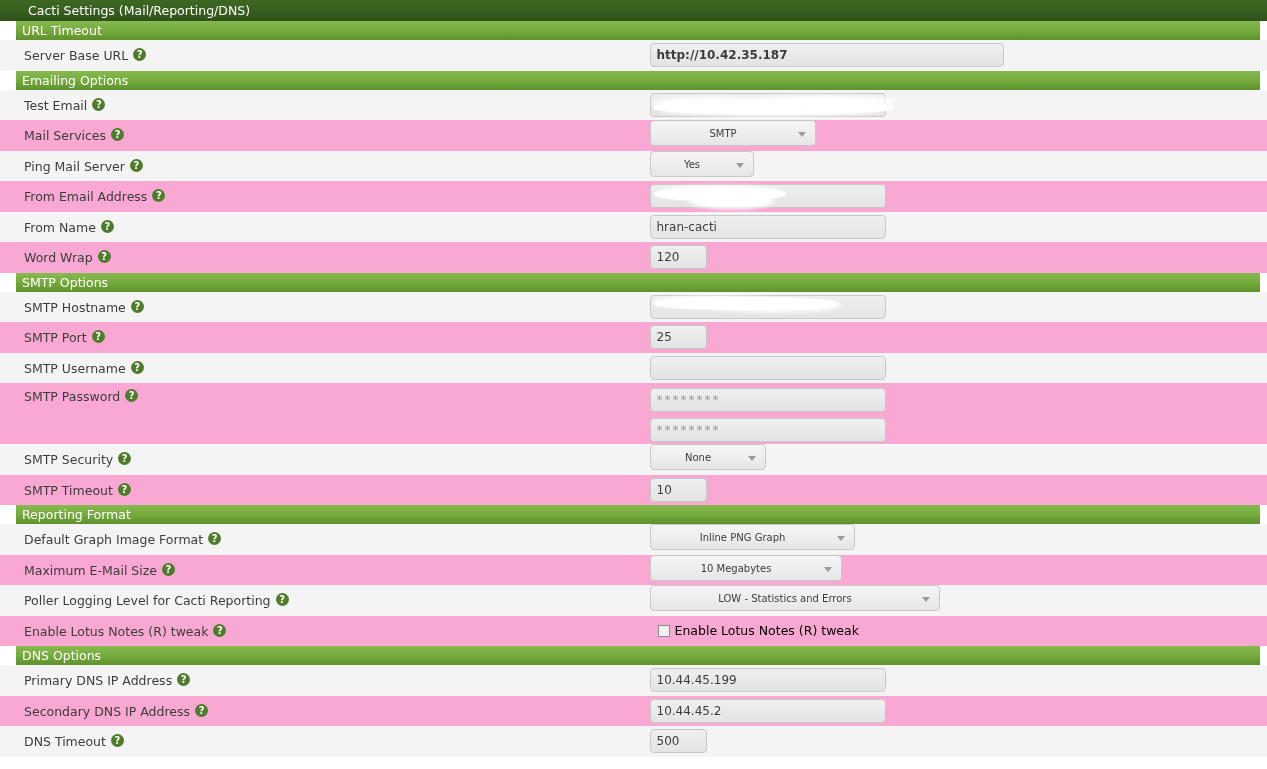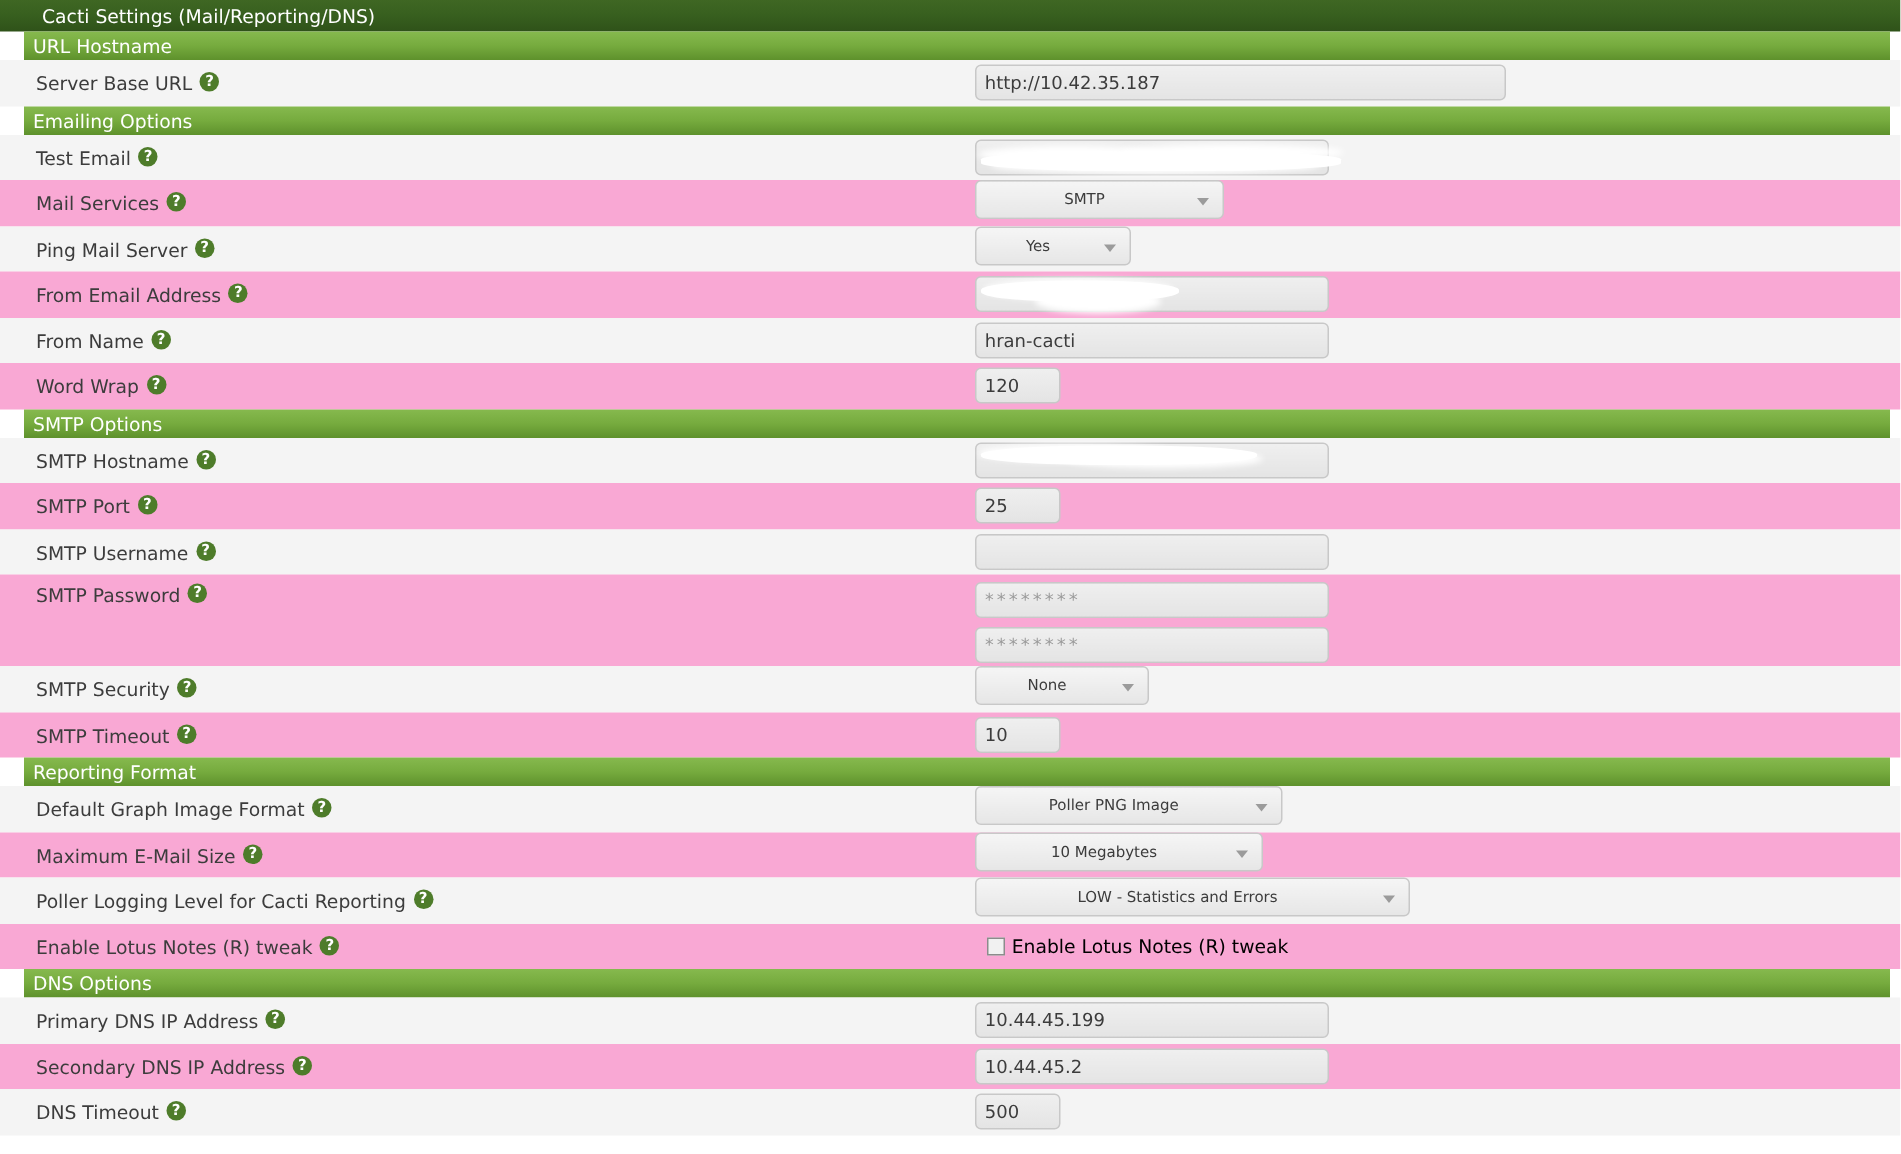--- a/index.html
+++ b/index.html
@@ -108,21 +108,21 @@
     border: 1px solid #c8c8c8;
     border-radius: 4px;
     background: linear-gradient(to bottom, #efefef 0%, #e9e9e9 55%, #e4e4e4 100%);
     font-family: "DejaVu Sans", "Liberation Sans", sans-serif;
     font-size: 12px;
     color: #3c3c3c;
     padding: 0 6px;
     outline: none;
     display: block;
   }
-  .txt.w-wide   { width: 354px; }
+  .txt.w-wide   { width: 354px; font-weight: bold; }
   .txt.w-medium { width: 236px; }
   .txt.w-small  { width: 57px; }
   .txt.pw { color: #9a9a9a; letter-spacing: 2px; }
   .txt.pw2 { margin-top: 6px; }
 
   .sel {
     position: relative;
     height: 26px;
     border: 1px solid #c8c8c8;
     border-radius: 4px;
@@ -186,21 +186,21 @@
 <body>
 
 <div class="page">
 
   <div class="title-bar">Cacti Settings (Mail/Reporting/DNS)</div>
 
   <table class="settings-table">
     <tbody id="settings-body">
         <tr class="section-row">
           <td colspan="2">
-            <div class="section-head">URL Hostname</div>
+            <div class="section-head">URL Timeout</div>
           </td>
         </tr>
         <tr class="data-row odd">
           <td class="label-cell"><span class="label-text">Server Base URL</span><span class="help-icon">?</span></td>
           <td class="field-cell">
             <input class="txt w-wide" type="text" value="http://10.42.35.187" style="">
           </td>
         </tr>
         <tr class="section-row">
           <td colspan="2">
@@ -273,21 +273,21 @@
             <input class="txt w-small" type="text" value="10" style="">
           </td>
         </tr>
         <tr class="section-row">
           <td colspan="2">
             <div class="section-head">Reporting Format</div>
           </td>
         </tr>
         <tr class="data-row odd">
           <td class="label-cell"><span class="label-text">Default Graph Image Format</span><span class="help-icon">?</span></td>
-          <td class="field-cell"><div class="sel w-xl"><span>Poller PNG Image</span><span class="caret"></span></div></td>
+          <td class="field-cell"><div class="sel w-xl"><span>Inline PNG Graph</span><span class="caret"></span></div></td>
         </tr>
         <tr class="data-row even">
           <td class="label-cell"><span class="label-text">Maximum E-Mail Size</span><span class="help-icon">?</span></td>
           <td class="field-cell"><div class="sel w-lg"><span>10 Megabytes</span><span class="caret"></span></div></td>
         </tr>
         <tr class="data-row odd">
           <td class="label-cell"><span class="label-text">Poller Logging Level for Cacti Reporting</span><span class="help-icon">?</span></td>
           <td class="field-cell"><div class="sel w-xxl"><span>LOW - Statistics and Errors</span><span class="caret"></span></div></td>
         </tr>
         <tr class="data-row even">

